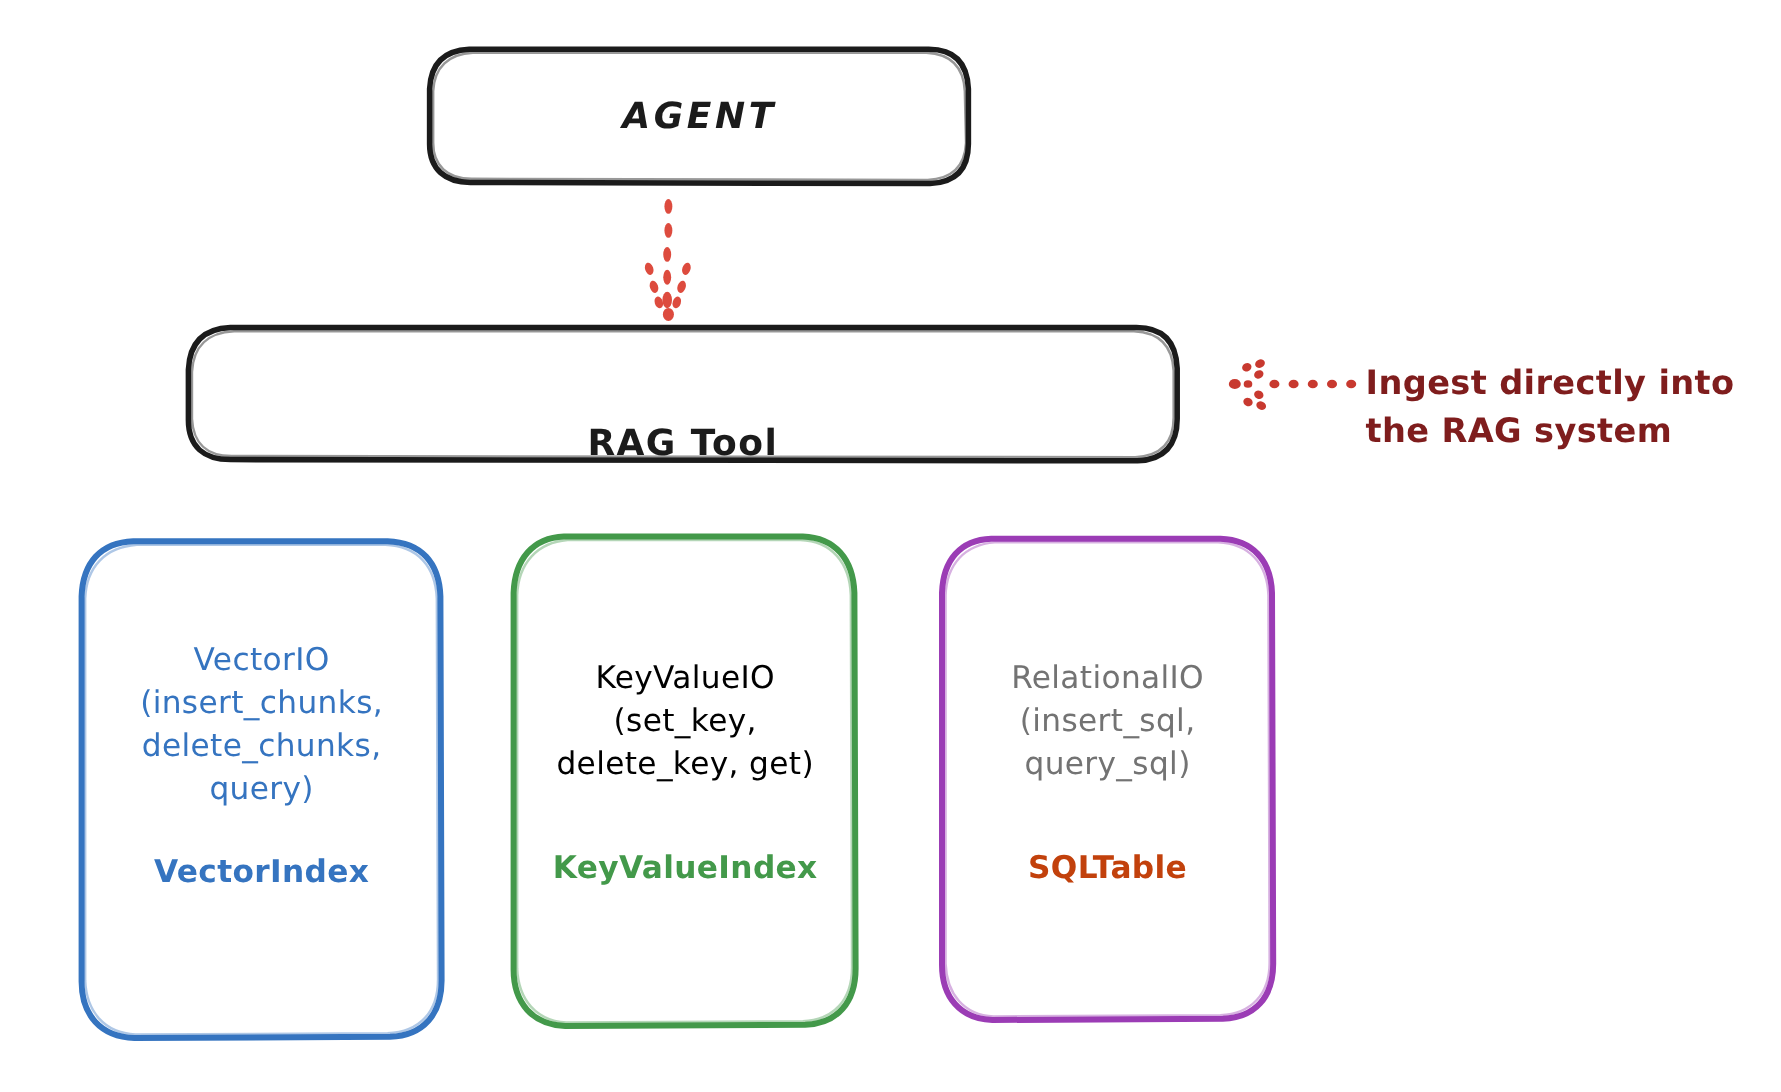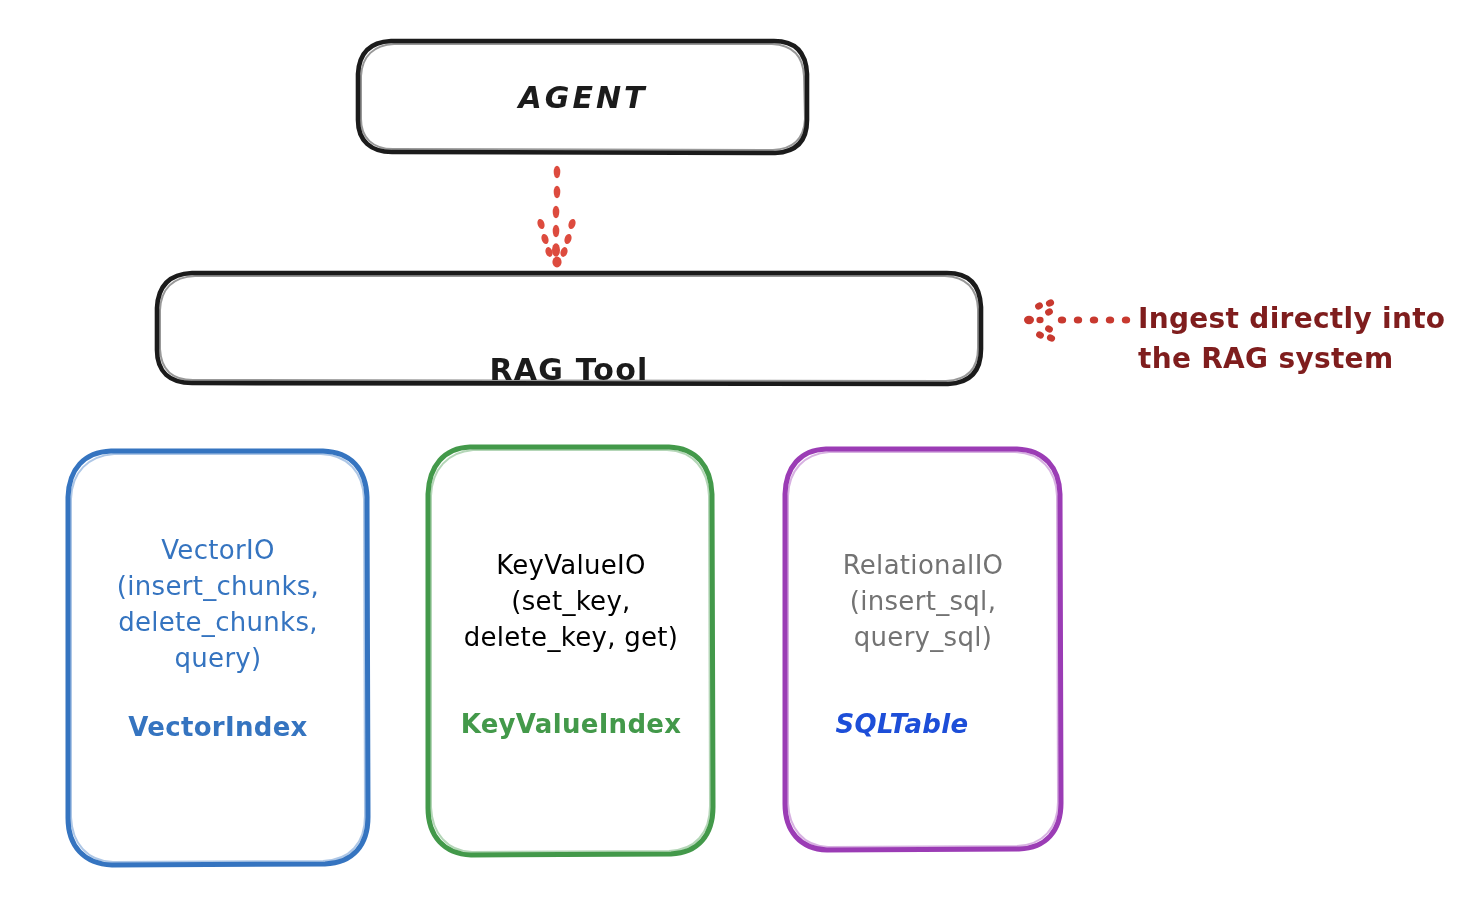--- a/index.html
+++ b/index.html
@@ -75,21 +75,21 @@
     pointer-events: none;
   }
 
   #vector-io-label   { left: 68px;  top: 533px; width: 300px; color: #3574c0; }
   #vector-index-label{ left: 68px;  top: 712px; width: 300px; color: #3574c0; }
 
   #keyvalue-io-label   { left: 428px; top: 548px; width: 286px; color: #000000; }
   #keyvalue-index-label{ left: 428px; top: 709px; width: 286px; color: #43994a; }
 
   #relational-io-label   { left: 785px; top: 548px; width: 276px; color: #737373; }
-  #sql-table-label       { left: 764px; top: 709px; width: 276px; color: #1d4ed8; font-style: italic; }
+  #sql-table-label       { left: 785px; top: 709px; width: 276px; color: #c2410c; }
 
   
   #ingest-annotation {
     position: absolute;
     left: 1138px;
     top: 276px;
     width: 340px;
     text-align: left;
     white-space: pre-line;
     font-size: 28px;

